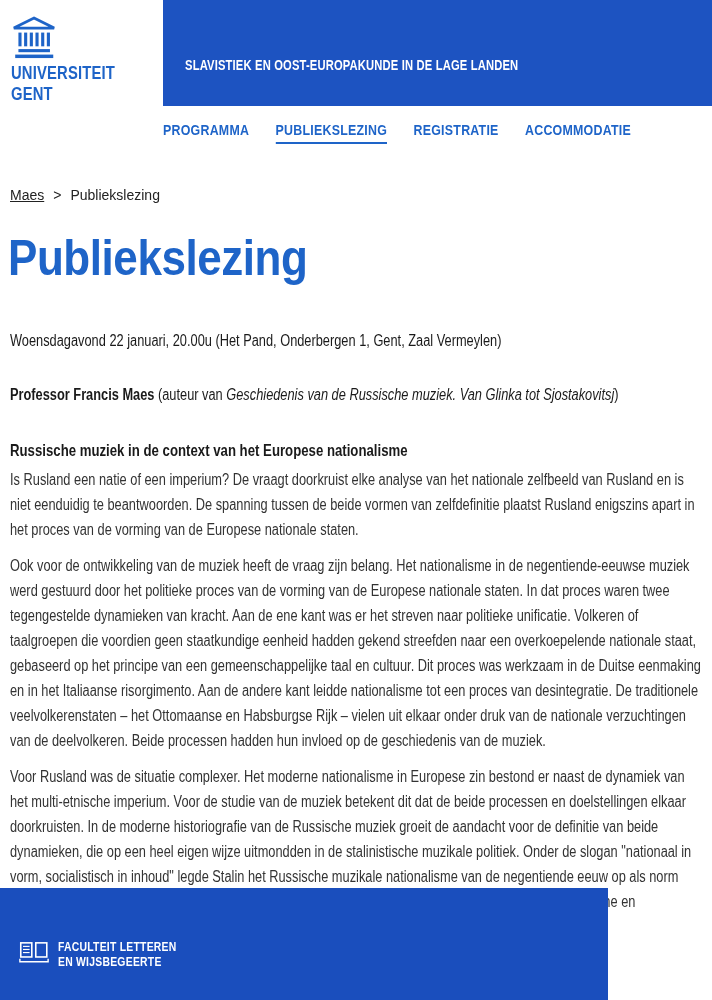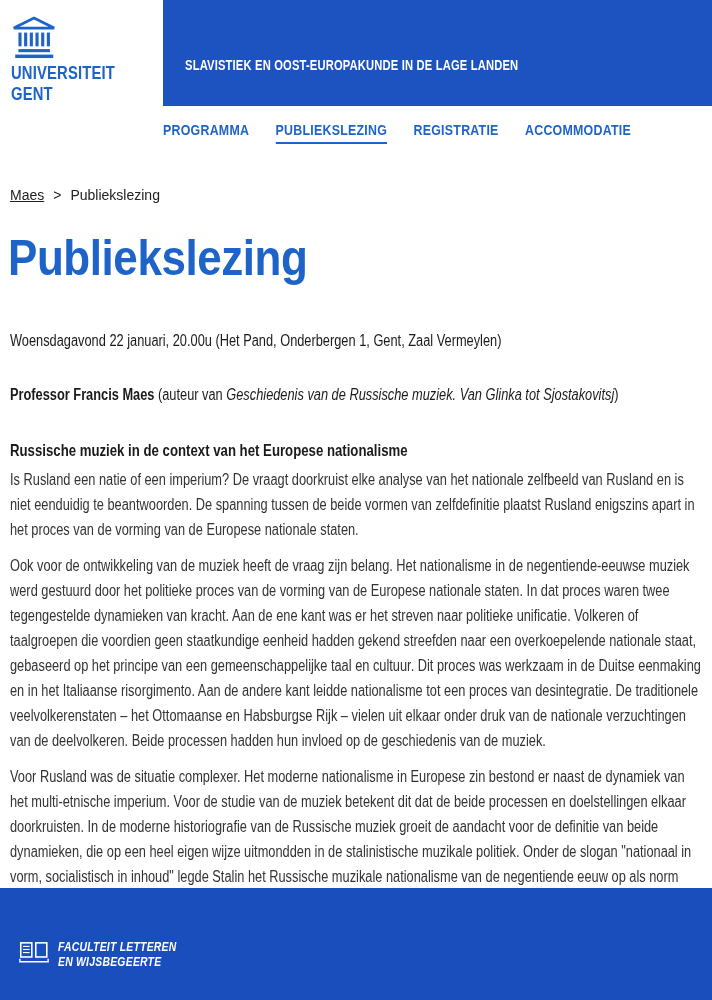--- a/index.html
+++ b/index.html
@@ -43,21 +43,21 @@
   
   .article { position:absolute; left:10px; top:296px; width:692px;margin-top:36px; }
   .article-inner { width:865px; transform:scaleX(0.8); transform-origin:0 0; }
   .date-line { font-size:16px; color:#1a1a1a; margin-bottom:36px; }
   .speaker { font-size:16px; color:#1a1a1a; margin-bottom:37px; }
   .speaker .name { font-weight:bold; }
   .speaker .book { font-style:italic; }
   .section-heading { font-size:16.5px; font-weight:bold; color:#1a1a1a; margin-bottom:7px; }
   .article p { font-size:16px; line-height:25px; color:#333; margin-bottom:11px; }
   
-  .footer { position:absolute; left:0; bottom:0; width:712px; height:112px; background:#1A4EBD;font-style:italic; }
+  .footer { position:absolute; left:0; bottom:0; width:608px; height:112px; background:#1A4EBD; }
   .footer-brand { position:absolute; left:19px; top:52px; display:flex; align-items:flex-start; cursor:pointer; }
   .book-icon { flex:0 0 auto; margin-top:1px; }
   .footer-text {
     margin-left:9px; color:#fff; font-size:13px; font-weight:bold; line-height:14.5px;
     letter-spacing:.3px; white-space:nowrap; transform:scaleX(0.8); transform-origin:0 0;
   }
 </style>
 </head>
 <body>
 

